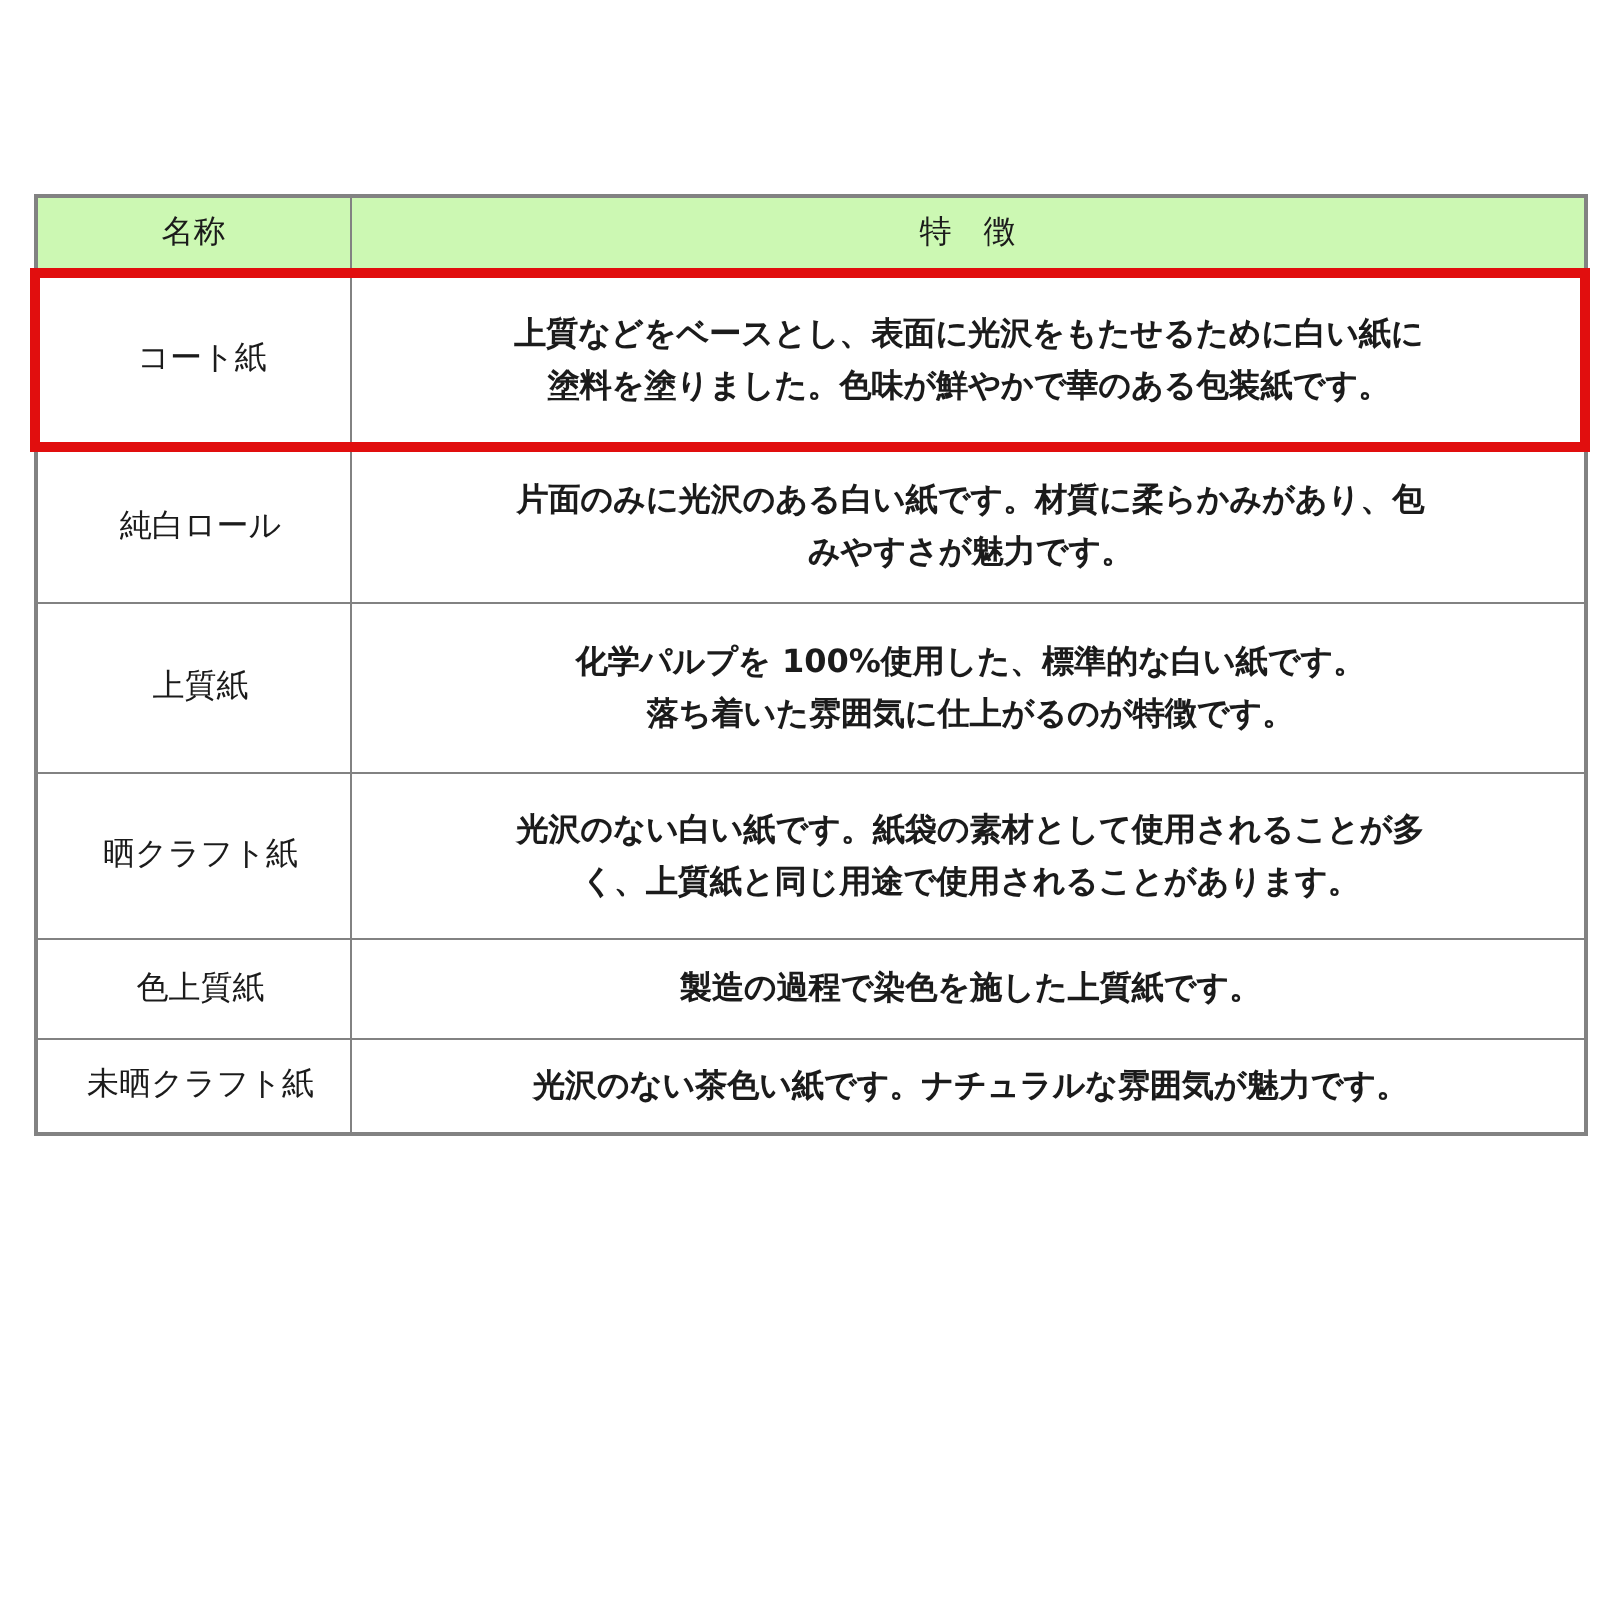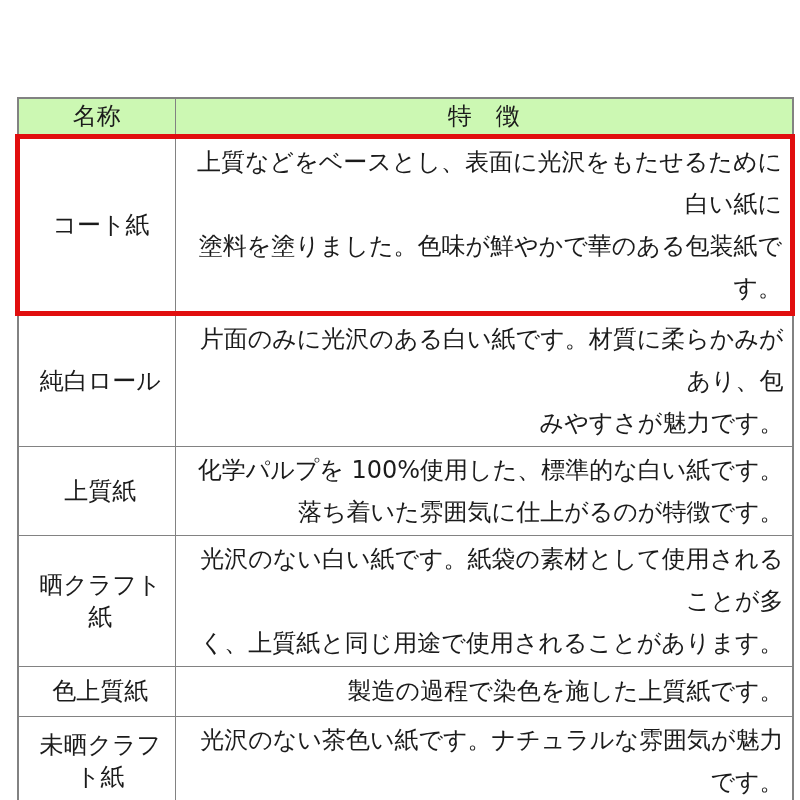--- a/index.html
+++ b/index.html
@@ -25,37 +25,38 @@
     width: 775px;
     border-collapse: collapse;
     table-layout: fixed;
     border: 2px solid #828282;
   }
   col.col-name { width: 158px; }
   col.col-feature { width: 617px; }
   th, td {
     border: 1px solid #828282;
     vertical-align: middle;
-    font-size: 24px;
+    font-size: 16px;
   }
   th {
     background: #ccf8b3;
     font-weight: normal;
     text-align: center;
     padding: 0;
   }
   td.cell-name {
     padding: 0 6px 0 13px;
     text-align: center;
   }
   td.cell-desc {
     padding: 2px 8px 2px 11px;
-    text-align: right;
-    line-height: 42px;
+    text-align: center;
+    line-height: 26px;
     white-space: pre-line;
+    font-weight: bold;
   }
   tr.highlighted td {
     border-top: 5px solid #e10e0e;
     border-bottom: 5px solid #e10e0e;
   }
   tr.highlighted td:first-child { border-left: 5px solid #e10e0e; }
   tr.highlighted td:last-child  { border-right: 5px solid #e10e0e; }
 </style>
 </head>
 <body>

